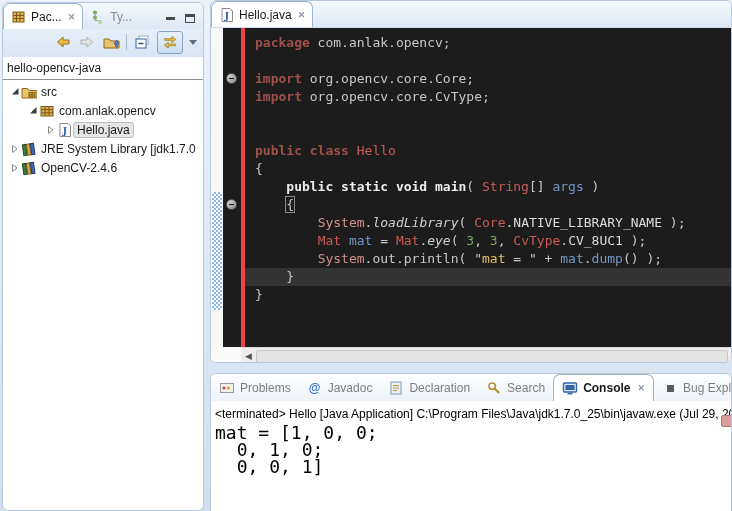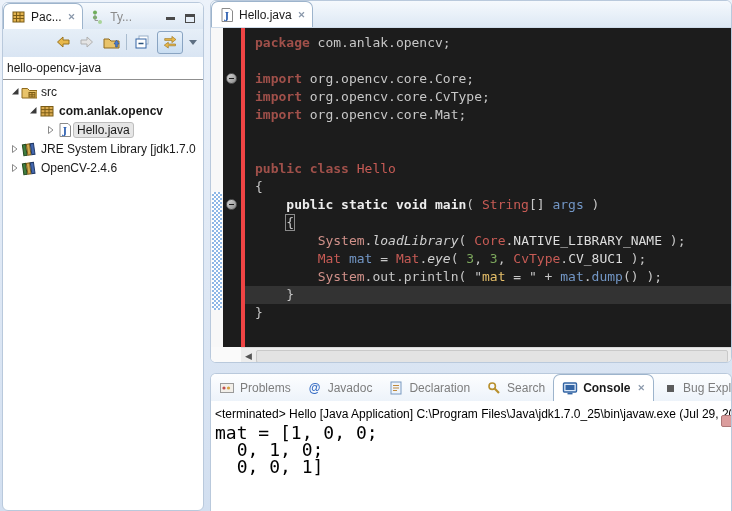--- a/index.html
+++ b/index.html
@@ -160,21 +160,21 @@
             </span>
             <span class="ticon">
               <svg width="17" height="16">
                 <path d="M1 4.5 h5.5 l2 2 h7.5 v7.5 h-15 z" fill="#e8c36a" stroke="#8f6a1e"></path>
                 <rect x="8" y="8.5" width="6" height="4.5" fill="#d9aa4f" stroke="#7a5c16"></rect>
                 <path d="M11 8.5v4.5M8 10.8h6" stroke="#7a5c16"></path>
               </svg>
             </span>
             <span class="tlabel">src</span>
           </div>
-          <div class="tree-row" style="padding-left: 24px; font-weight: bold;">
+          <div class="tree-row" style="padding-left: 24px;">
             <span class="tw">
               <svg width="9" height="9">
                 <path d="M7.5 1 L7.5 7.5 L1 7.5 Z" fill="#3a3a3a"></path>
               </svg>
             </span>
             <span class="ticon">
               <svg width="16" height="16">
                 <rect x="2" y="3.5" width="12" height="9.5" fill="#d9aa4f" stroke="#7a5c16"></rect>
                 <path d="M6 3.5v9.5M10 3.5v9.5M2 6.6h12M2 9.8h12" stroke="#7a5c16"></path>
               </svg>
@@ -252,21 +252,20 @@
       </div>
       <div class="fold-gutter" id="fold-gutter">
           <div class="fold-marker" style="top: 45px;"></div>
           <div class="fold-marker" style="top: 171px;"></div>
         </div>
       <div class="code-area" id="code-area">
           <div class="code-line"><span class="tok-k">package</span><span class="tok-d"> com.anlak.opencv;</span></div>
           <div class="code-line"></div>
           <div class="code-line"><span class="tok-k">import</span><span class="tok-d"> org.opencv.core.Core;</span></div>
           <div class="code-line"><span class="tok-k">import</span><span class="tok-d"> org.opencv.core.CvType;</span></div>
-          <div class="code-line"><span class="tok-k">import</span><span class="tok-d"> org.opencv.core.Mat;</span></div>
           <div class="code-line"></div>
           <div class="code-line"></div>
           <div class="code-line"><span class="tok-k">public class </span><span class="tok-t">Hello</span></div>
           <div class="code-line"><span class="tok-d">{</span></div>
           <div class="code-line"><span class="tok-d">    </span><span class="tok-w">public static void main</span><span class="tok-d">( </span><span class="tok-t">String</span><span class="tok-d">[] </span><span class="tok-v">args</span><span class="tok-d"> )</span></div>
           <div class="code-line"><span class="tok-d">    </span><span class="tok-bb">{</span></div>
           <div class="code-line"><span class="tok-d">        </span><span class="tok-t2">System</span><span class="tok-d">.</span><span class="tok-i">loadLibrary</span><span class="tok-d">( </span><span class="tok-t">Core</span><span class="tok-d">.</span><span class="tok-c">NATIVE_LIBRARY_NAME</span><span class="tok-d"> );</span></div>
           <div class="code-line"><span class="tok-d">        </span><span class="tok-t">Mat</span><span class="tok-d"> </span><span class="tok-v">mat</span><span class="tok-d"> = </span><span class="tok-t">Mat</span><span class="tok-d">.</span><span class="tok-i">eye</span><span class="tok-d">( </span><span class="tok-n">3</span><span class="tok-d">, </span><span class="tok-n">3</span><span class="tok-d">, </span><span class="tok-t">CvType</span><span class="tok-d">.</span><span class="tok-c">CV_8UC1</span><span class="tok-d"> );</span></div>
           <div class="code-line"><span class="tok-d">        </span><span class="tok-t2">System</span><span class="tok-d">.out.println( "</span><span class="tok-s">mat</span><span class="tok-d"> = " + </span><span class="tok-v">mat</span><span class="tok-d">.</span><span class="tok-v">dump</span><span class="tok-d">() );</span></div>
           <div class="code-line cur"><span class="tok-d">    }</span></div>

